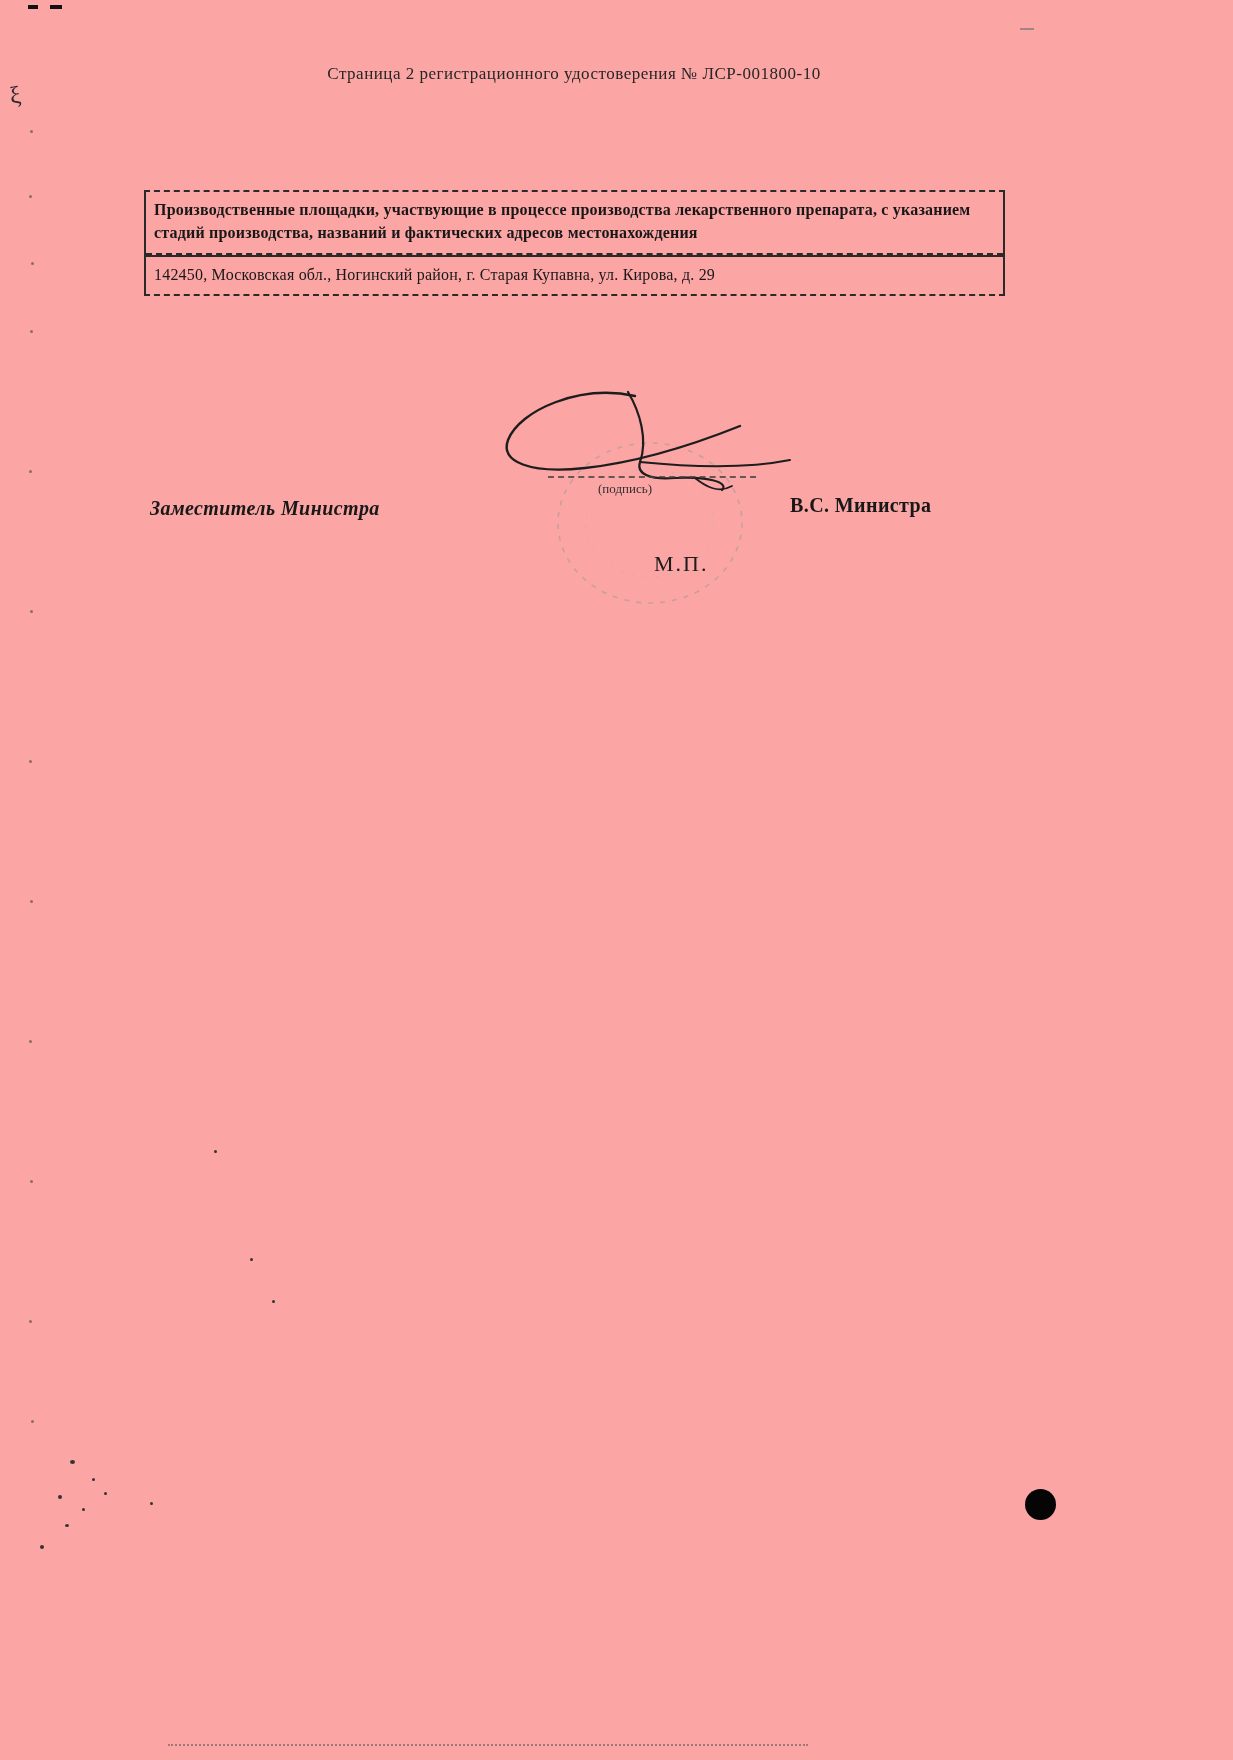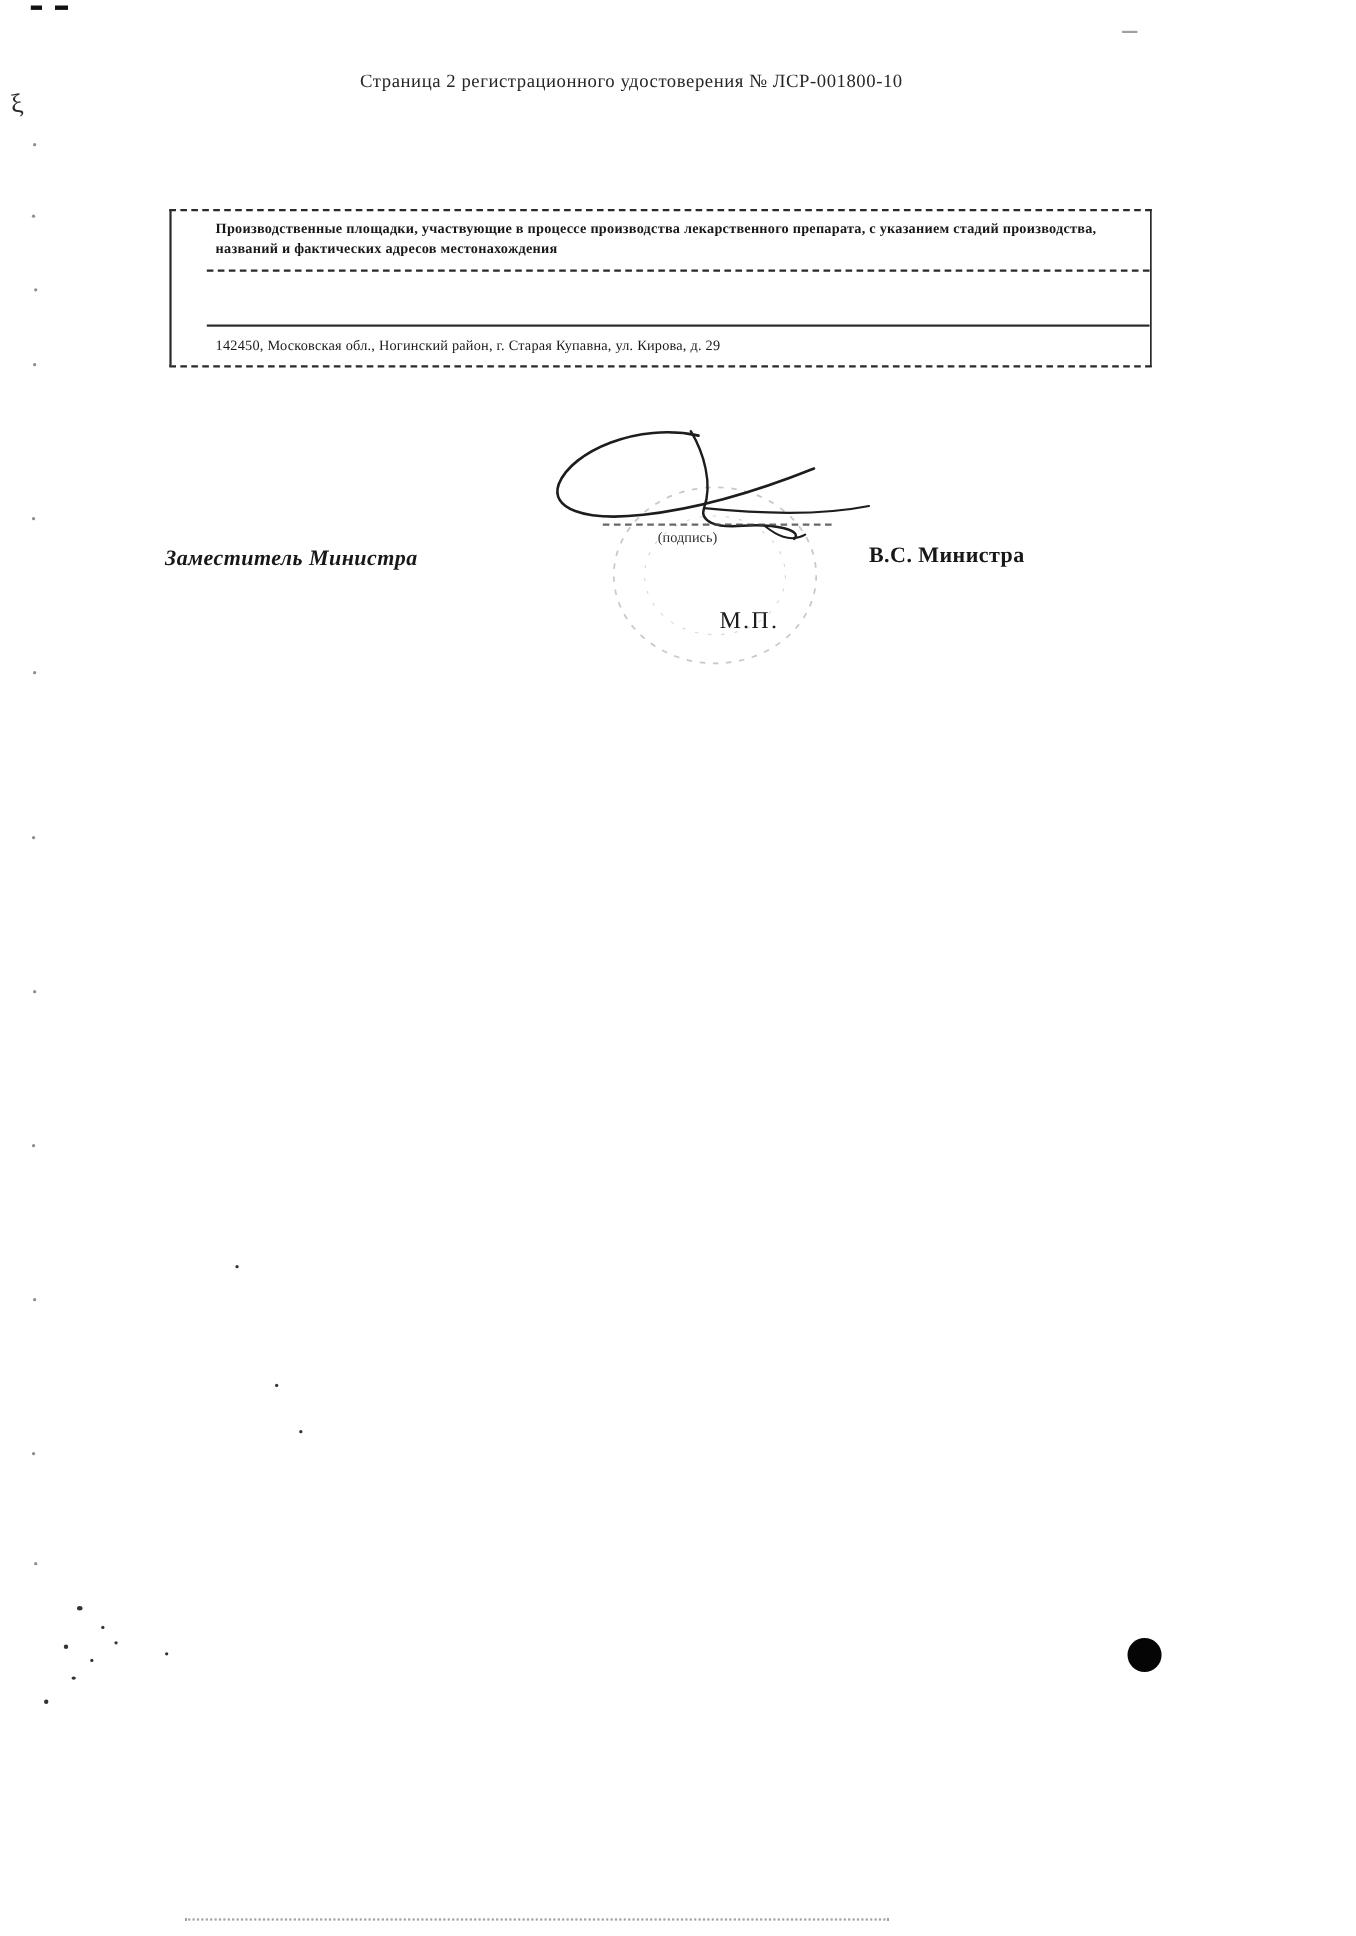--- a/index.html
+++ b/index.html
@@ -1,57 +1,55 @@
 <!DOCTYPE html>
 <html><head>
 <meta charset="utf-8">
 <style>
   html,body{margin:0;padding:0;background:#e8e8e8;}
   .page{
     position:relative;
     width:1233px;height:1760px;
-    background:#ffffff;
+    background:#fca5a5;
     margin:0 auto;
     overflow:hidden;
     font-family:"Liberation Serif","DejaVu Serif",serif;
     color:#1d1d1d;
   }
   .scanfuzz{filter:blur(0.3px) contrast(1.05);}
   .page-header{
     position:absolute;left:268px;top:64px;width:612px;
     text-align:center;font-size:17px;letter-spacing:.5px;color:#2a2a2a;
   }
   .doc-table{
-    position:absolute;left:154px;top:190px;width:857px;
+    position:absolute;left:144px;top:190px;width:857px;
     border:2px solid #2e2e2e;
     border-top-style:dashed;
     border-bottom-style:dashed;
-    font-size:13px;
-    padding-left:32px;
+    font-size:16px;
   }
   .t-head{
     padding:7px 10px 9px 8px;
     font-weight:bold;line-height:1.42;
     border-bottom:2px dashed #2e2e2e;
     letter-spacing:.2px;
   }
   .t-row{display:flex;}
   .t-cell-left{
     width:49%;padding:8px 8px 40px 8px;
     font-style:italic;
   }
   .t-cell-right{
     width:51%;padding:10px 14px 8px 26px;
     line-height:1.5;
   }
   .t-addr{
     border-top:2px solid #2e2e2e;
     padding:9px 8px 10px 8px;
     letter-spacing:.2px;
-    margin-top:48px;
   }
   .sig-title{
     position:absolute;left:150px;top:497px;
     font-size:20px;font-weight:bold;letter-spacing:.4px;font-style:italic;
   }
   .sig-name{
     position:absolute;left:790px;top:494px;
     font-size:20px;font-weight:bold;letter-spacing:.4px;
   }
   .sig-line{

